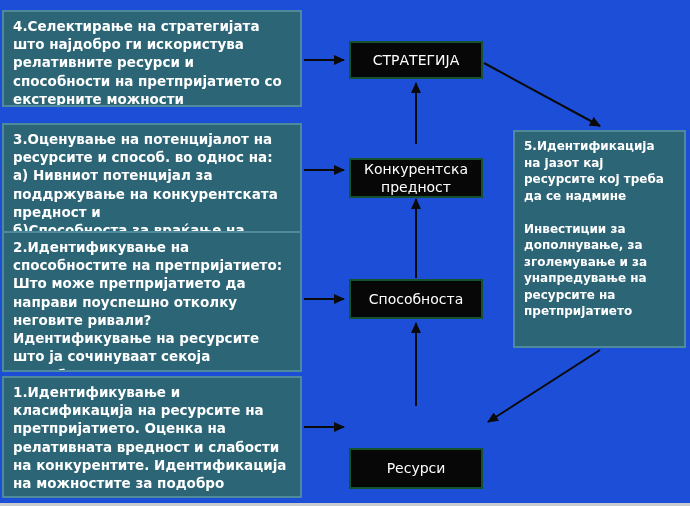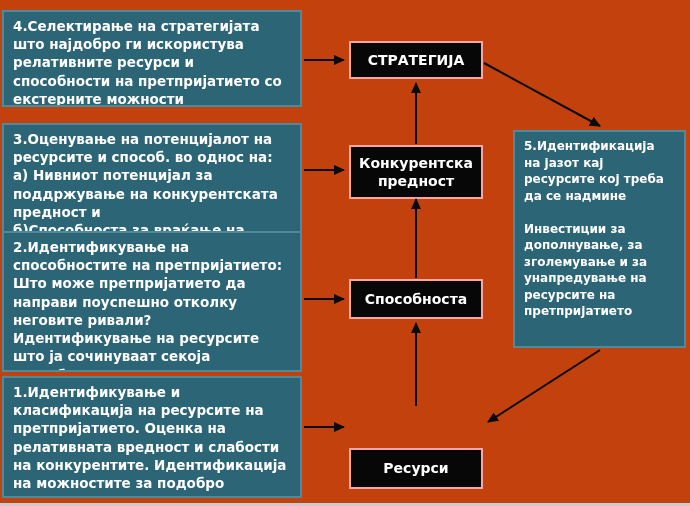--- a/index.html
+++ b/index.html
@@ -1,19 +1,19 @@
 <!DOCTYPE html>
 <html><head>
 <meta charset="utf-8">
 <style>
   html,body{margin:0;padding:0;background:#fff;}
   .canvas{
     position:relative;
     width:690px;height:506px;
-    background:#c2410c;
+    background:#1d4ed8;
     font-family:"DejaVu Sans","Liberation Sans",sans-serif;
     overflow:hidden;
     border-bottom:3px solid #c9ccce;
     box-sizing:border-box;
   }
   .teal-box{
     position:absolute;
     left:2px;width:300px;
     background:#2C6575;
     border:2px solid #4E8A9B;
@@ -23,25 +23,25 @@
     font-weight:bold;
     line-height:1.35;
     padding:5px 9px;
     white-space:pre-line;
     overflow:hidden;
   }
   .black-box{
     position:absolute;
     left:349px;width:134px;
     background:#070707;
-    border:2px solid #fca5a5;
+    border:2px solid #14532d;
     box-sizing:border-box;
     color:#ffffff;
     font-size:14px;
-    font-weight:bold;
+    font-weight:normal;
     display:flex;align-items:center;justify-content:center;
     text-align:center;
     line-height:1.3;
     padding:2px 4px;
   }
   .right-box{
     position:absolute;
     left:513px;top:130px;width:173px;height:218px;
     background:#2C6575;
     border:2px solid #4E8A9B;
@@ -52,21 +52,21 @@
     line-height:1.38;
     padding:6px 9px;
     white-space:pre-line;
     overflow:hidden;
   }
   #b4{top:10px;height:97px;}
   #b3{top:123px;height:110px;}
   #b2{top:231px;height:141px;}
   #b1{top:376px;height:122px;}
   #strategy{top:41px;height:38px;}
-  #competitive{top:145px;height:54px;}
+  #competitive{top:158px;height:40px;}
   #capabilities{top:279px;height:40px;}
   #resources{top:407px;height:41px;margin-top:41px;}
   svg.arrows{position:absolute;left:0;top:0;pointer-events:none;}
 </style>
 </head>
 <body>
 
 <div class="canvas">
 
   <div class="teal-box" id="b4">4.Селектирање на стратегијата што најдобро ги искористува релативните ресурси и способности на претпријатието со екстерните можности</div>

